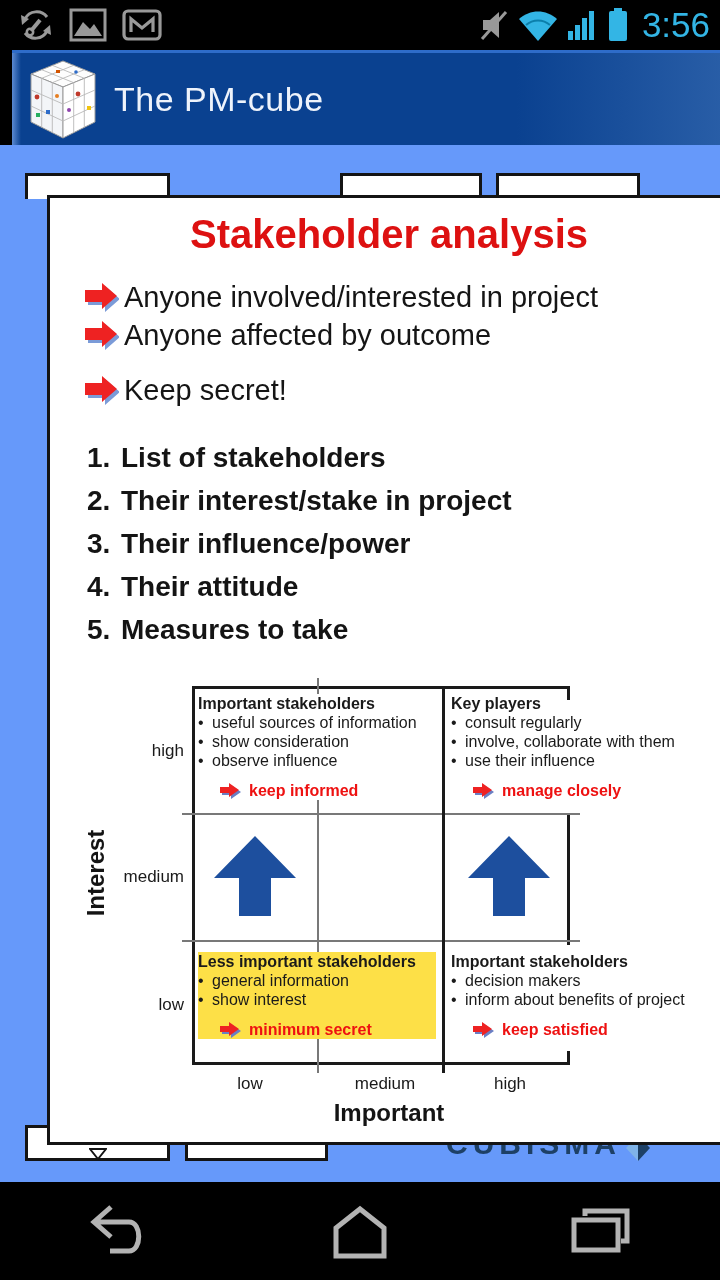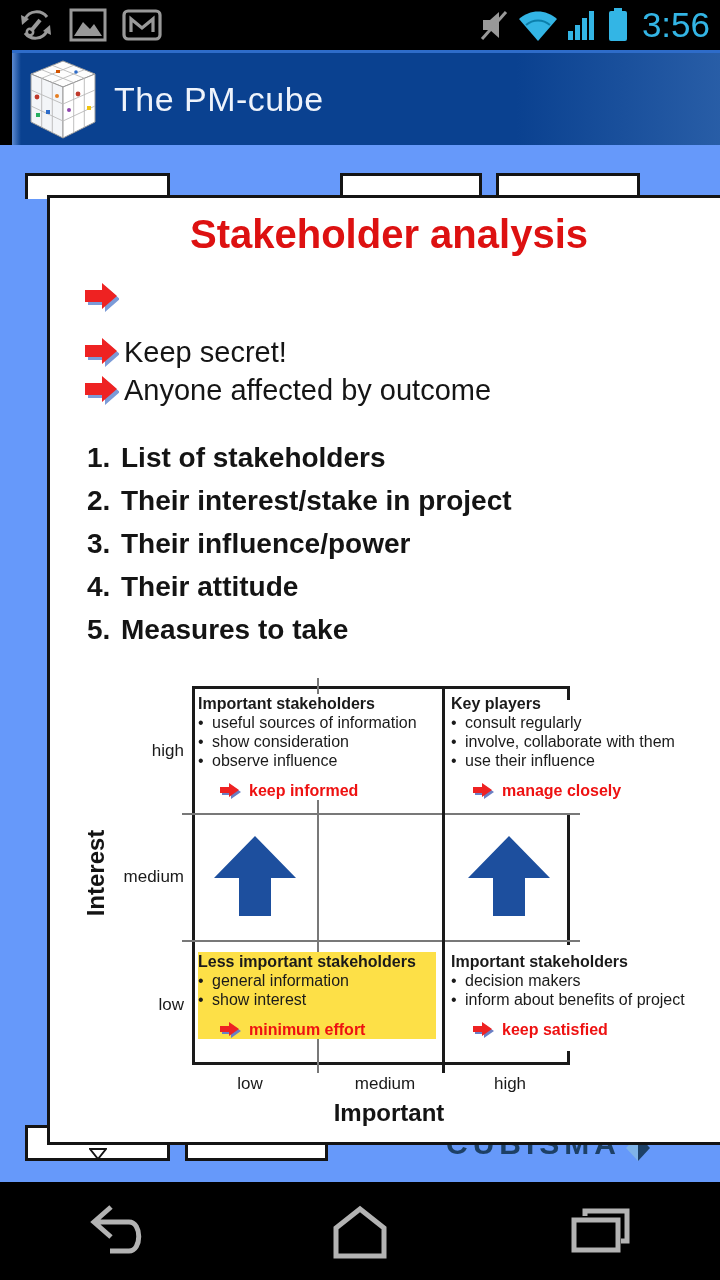--- a/index.html
+++ b/index.html
@@ -189,36 +189,37 @@
 
     <div class="slide">
       <div class="slide-title">Stakeholder analysis</div>
 
       <div class="bullets" id="bullets">
   <div class="bullet-row">
     <svg class="b-arrow" width="34" height="30" viewBox="0 0 34 30">
       <polygon points="3,11 20,11 20,4 35,17 20,30 20,23 3,23" fill="#7b9bd8"></polygon>
       <polygon points="0,8 17,8 17,1 32,14 17,27 17,20 0,20" fill="#ee2222"></polygon>
     </svg>
+    <span class="b-text">Anyone involved/interested in project</span>
+  </div>
+
+  <div class="bullet-row">
+    <svg class="b-arrow" width="34" height="30" viewBox="0 0 34 30">
+      <polygon points="3,11 20,11 20,4 35,17 20,30 20,23 3,23" fill="#7b9bd8"></polygon>
+      <polygon points="0,8 17,8 17,1 32,14 17,27 17,20 0,20" fill="#ee2222"></polygon>
+    </svg>
+    <span class="b-text">Anyone affected by outcome</span>
   </div>
 
   <div class="bullet-row gap-above">
     <svg class="b-arrow" width="34" height="30" viewBox="0 0 34 30">
       <polygon points="3,11 20,11 20,4 35,17 20,30 20,23 3,23" fill="#7b9bd8"></polygon>
       <polygon points="0,8 17,8 17,1 32,14 17,27 17,20 0,20" fill="#ee2222"></polygon>
     </svg>
     <span class="b-text">Keep secret!</span>
-  </div>
-
-  <div class="bullet-row">
-    <svg class="b-arrow" width="34" height="30" viewBox="0 0 34 30">
-      <polygon points="3,11 20,11 20,4 35,17 20,30 20,23 3,23" fill="#7b9bd8"></polygon>
-      <polygon points="0,8 17,8 17,1 32,14 17,27 17,20 0,20" fill="#ee2222"></polygon>
-    </svg>
-    <span class="b-text">Anyone affected by outcome</span>
   </div>
 </div>
 
       <div class="numbered" id="numbered">
   <div class="num-row">
     <span class="num">1.</span>
     <span class="n-text">List of stakeholders</span>
   </div>
 
   <div class="num-row">
@@ -329,21 +330,21 @@
     <span class="q-dot">•</span>
     <span class="q-it">show interest</span>
   </div>
 </div>
 
   <div class="q-action">
     <svg width="21" height="16" viewBox="0 0 21 16">
       <polygon points="2,6 11,6 11,2 21,9 11,16 11,12 2,12" fill="#6a7fc4"></polygon>
       <polygon points="0,4 9,4 9,0 19,7 9,14 9,10 0,10" fill="#ee2222"></polygon>
     </svg>
-    <span class="q-action-label">minimum effort</span>
+    <span class="q-action-label">minimum secret</span>
   </div>
 </div>
         <div class="quad q-br">
           <div class="q-title">Important stakeholders</div>
           <div class="q-items">
   <div class="q-item">
     <span class="q-dot">•</span>
     <span class="q-it">decision makers</span>
   </div>
 

